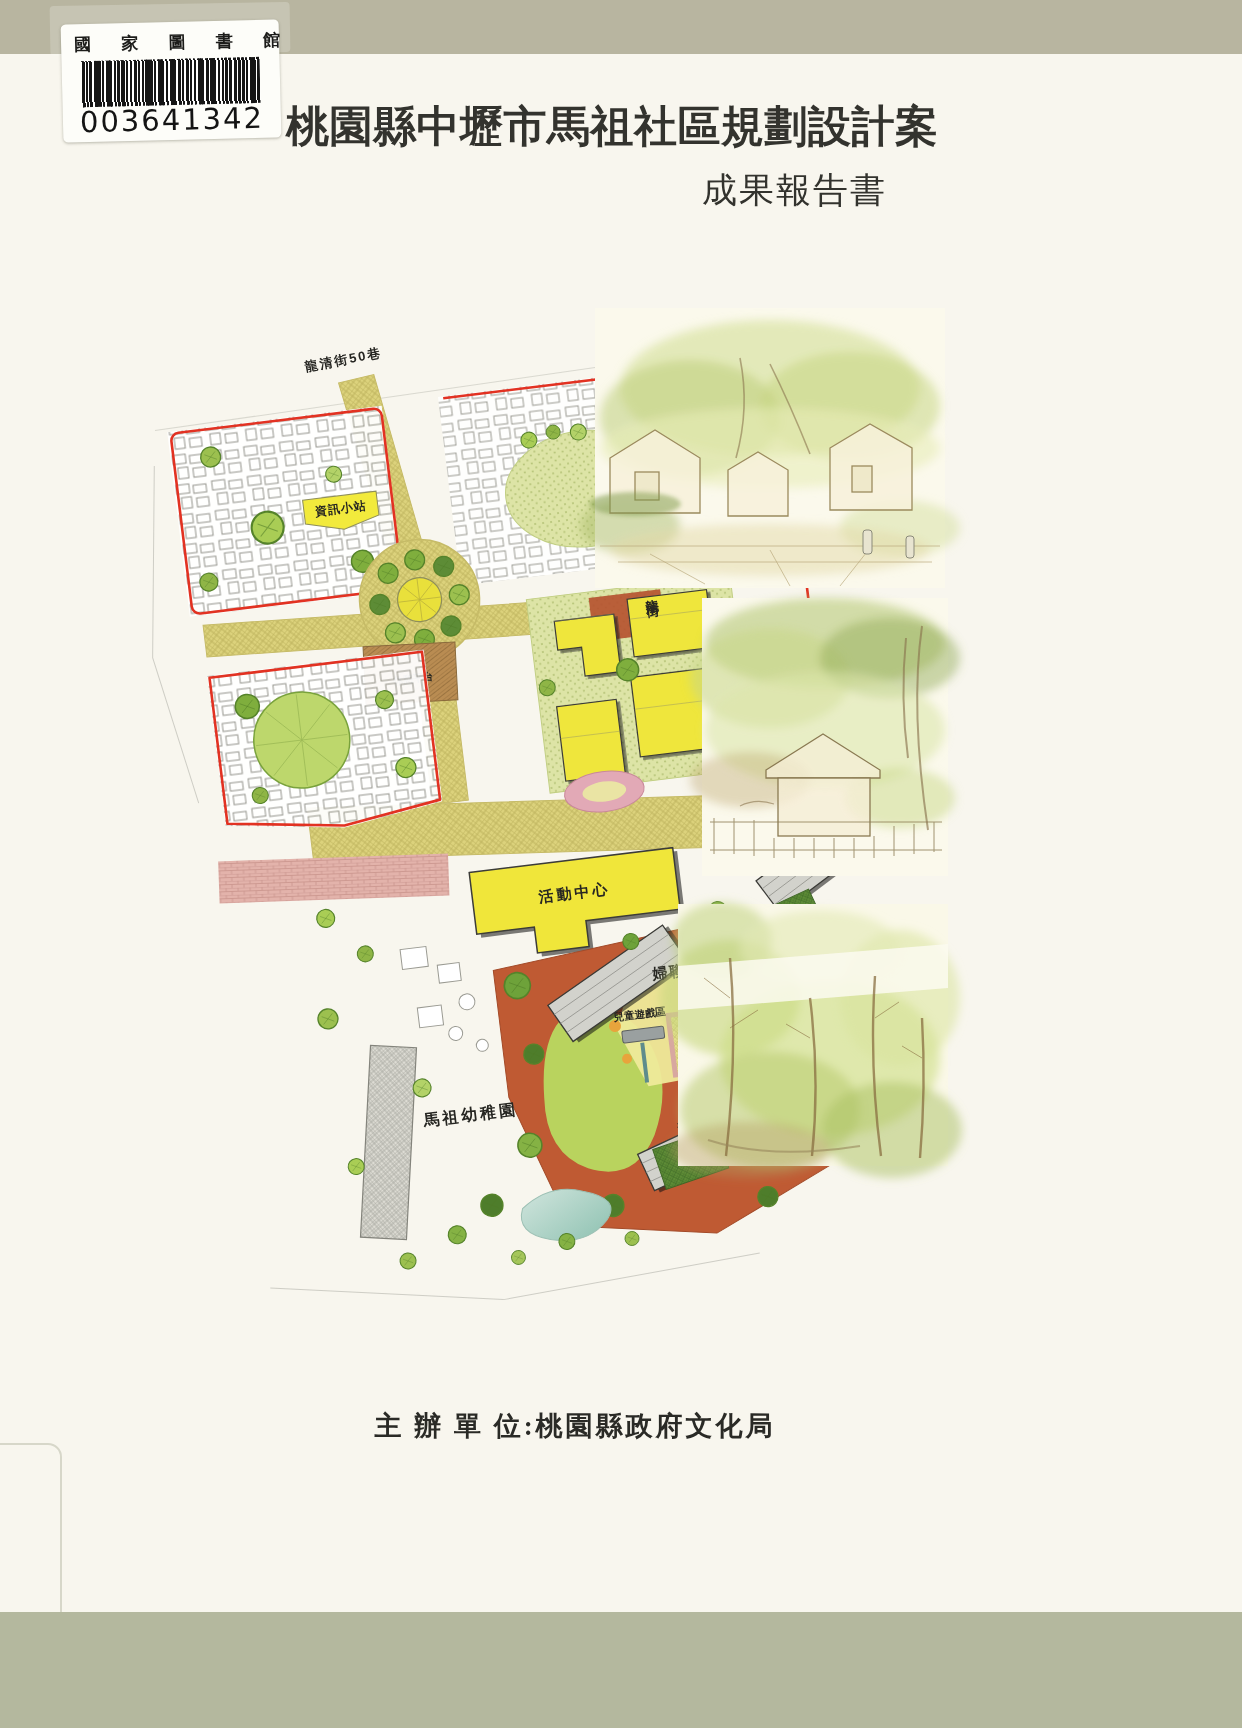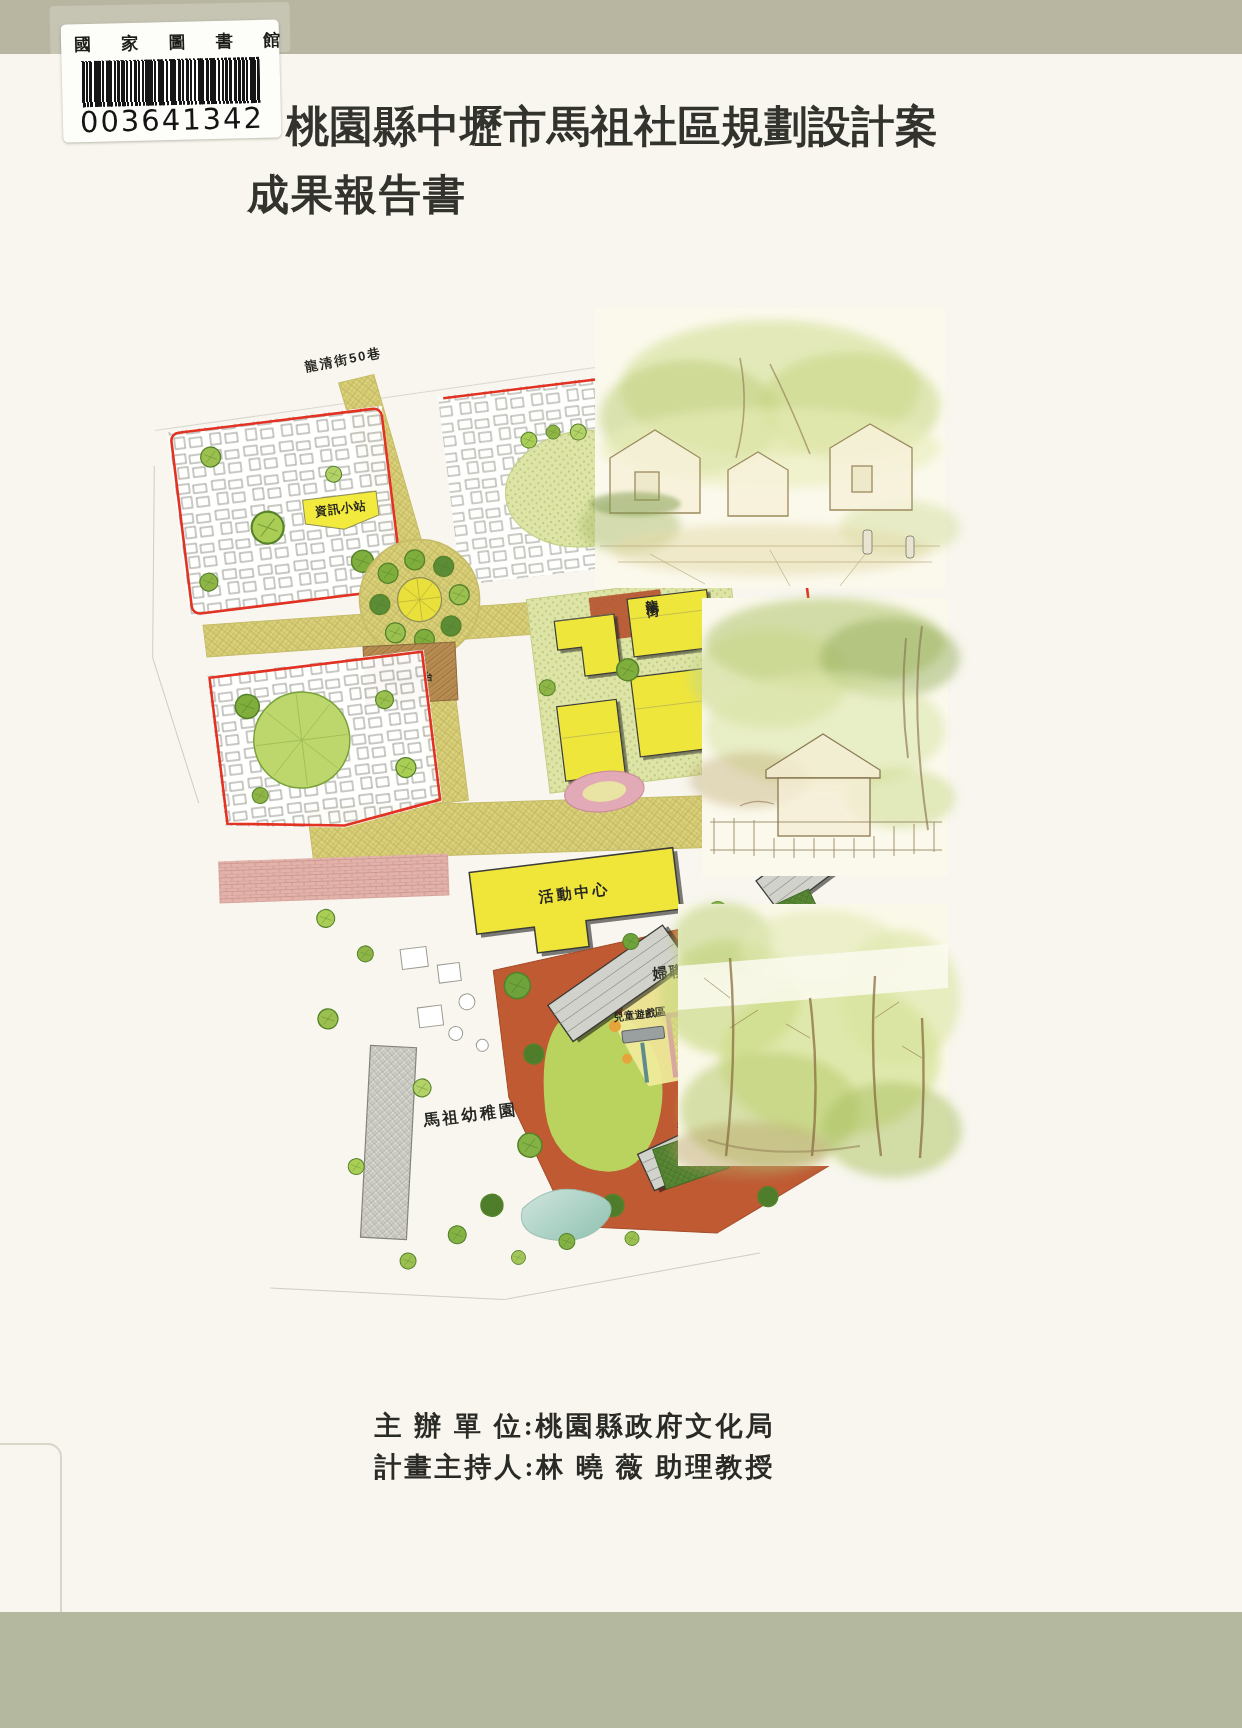--- a/index.html
+++ b/index.html
@@ -28,22 +28,22 @@
       repeating-linear-gradient(90deg,#151515 0 3px,transparent 3px 13px),
       repeating-linear-gradient(90deg,#151515 0 1px,transparent 1px 18px);}
   .sticker .num{font-family:"DejaVu Sans",sans-serif;font-size:29px;color:#141414;
     letter-spacing:2px;margin-top:1px;line-height:1;}
   
   .title{
     position:absolute;left:286px;top:98px;width:648px;text-align:left;
     font-size:43px;font-weight:800;letter-spacing:0.5px;color:#33332e;white-space:nowrap;
   }
   .subtitle{
-    position:absolute;left:247px;top:167px;width:640px;text-align:left;
-    font-size:42px;font-weight:700;letter-spacing:2px;color:#33332e;
+    position:absolute;left:247px;top:167px;width:640px;text-align:right;
+    font-size:35px;font-weight:400;letter-spacing:2px;color:#33332e;
   }
   
   .credits{position:absolute;left:0;top:1406px;width:1150px;text-align:center;
     font-family:"Liberation Serif",serif;font-weight:700;color:#2a2a26;}
   .credits div{font-size:27px;line-height:41px;letter-spacing:3px;white-space:pre;text-align:center;}
   
   .catalog-outline{position:absolute;left:-34px;top:1443px;width:92px;height:268px;
     border:2px solid #d7d7c9;border-radius:14px;background:transparent;}
   .artwork{position:absolute;left:130px;top:298px;}
   svg text{font-family:"Liberation Sans",sans-serif;fill:#262622;}
@@ -371,18 +371,17 @@
       </g>
       <g stroke="#8a6f42" stroke-width="1" fill="none" opacity="0.6">
         <path d="M600 700 l-26 -20 M600 730 l28 -18 M680 740 l-24 -14 M745 720 l24 -16 M792 760 l-20 -12"></path>
       </g>
       <path d="M578 842 q62 20 152 6" stroke="#97875c" stroke-width="2" fill="none" opacity="0.6"></path>
     </g>
   </svg>
 
   <div class="credits">
     <div>主 辦 單 位:桃園縣政府文化局</div>
-    <div>計畫主持人:林 曉 薇 助理教授</div>
   </div>
 
   <div class="catalog-outline"></div>
   <div class="band-bottom"></div>
 </div>
 
 </body></html>

